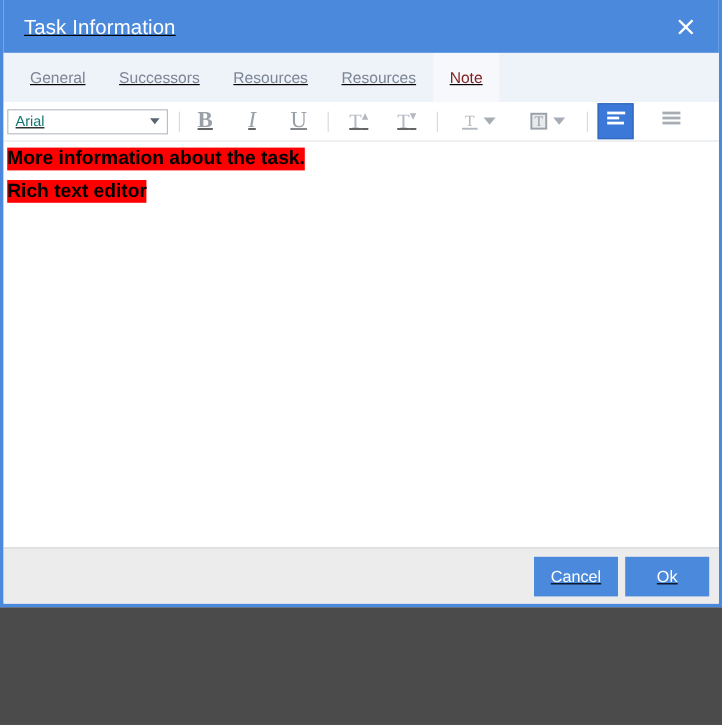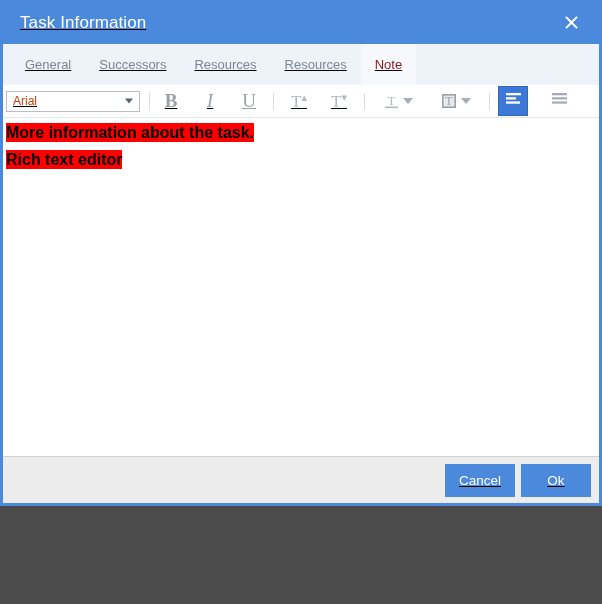--- a/index.html
+++ b/index.html
@@ -96,21 +96,21 @@
   #font-select {
     width: 134px;
     height: 21px;
     margin-left: 3px;
     box-sizing: border-box;
     border: 1px solid #b9bec7;
     background: #ffffff;
     display: flex;
     align-items: center;
     font-size: 12px;
-    color: #c2410c;
+    color: #0f766e;
     padding-left: 6px;
     position: relative;
     cursor: pointer;
   }
   #font-select .caret {
     position: absolute;
     right: 6px;
     top: 50%;
     transform: translateY(-50%);
     width: 0; height: 0;

